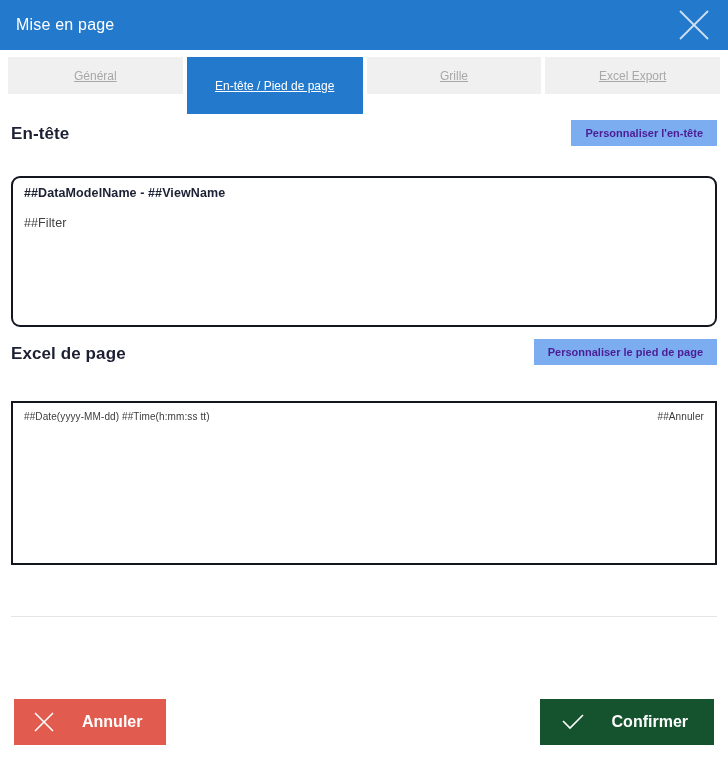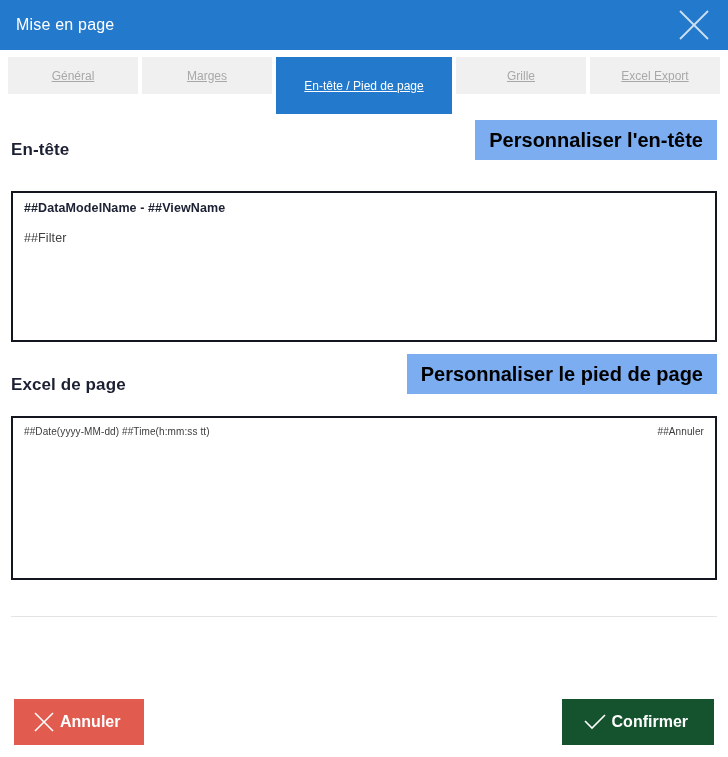--- a/index.html
+++ b/index.html
@@ -82,36 +82,36 @@
     flex: 1 1 auto;
     padding: 0 11px;
     position: relative;
     overflow: hidden;
   }
 
   .section-head {
     position: relative;
     height: 52px;
     display: flex;
-    align-items: center;
+    align-items: flex-start;
   }
   .section-title {
     font-size: 17px;
     font-weight: bold;
     color: #1c2033;
     letter-spacing: 0.1px;
   }
   .customize-btn {
     position: absolute;
     right: 0;
     top: 0;
-    height: 40px;
+    height: 26px;
     background: #7cadf0;
-    color: #000000;
-    font-size: 20px;
+    color: #4c1d95;
+    font-size: 11px;
     font-weight: bold;
     display: flex;
     align-items: center;
     justify-content: center;
     padding: 0 14px;
     cursor: pointer;
     white-space: nowrap;
   }
   #header-section .section-head { margin-top: 18px; }
   #header-section .customize-btn { top: -4px; }
@@ -119,21 +119,21 @@
   #footer-section .customize-btn { top: -5px; }
 
   .textbox {
     border: 2px solid #14161f;
     background: #ffffff;
     padding: 9px 11px;
     font-size: 12.5px;
     line-height: 1.0;
     overflow: hidden;
   }
-  #header-box { height: 151px; margin-top: 15px; }
+  #header-box { height: 151px; margin-top: 0; border-radius: 9px; }
   #footer-box { height: 164px; margin-top: 5px; }
 
   .hdr-line1 {
     font-weight: bold;
     color: #1c2033;
     font-size: 12.5px;
     letter-spacing: 0.1px;
     margin-bottom: 17px;
   }
   .hdr-line2 {
@@ -164,21 +164,21 @@
     height: 70px;
     padding: 0 14px;
     display: flex;
     align-items: center;
     justify-content: space-between;
   }
   .action-btn {
     height: 46px;
     display: flex;
     align-items: center;
-    gap: 4px;
+    gap: 26px;
     padding: 0 24px 0 18px;
     color: #ffffff;
     font-size: 16px;
     font-weight: bold;
     cursor: pointer;
     user-select: none;
   }
   .btn-cancel { background: #e15b4e; }
   .btn-confirm { background: #14532d; padding: 0 26px 0 20px; }
   .action-btn svg { display: block; flex: 0 0 auto; }
@@ -193,21 +193,20 @@
     <span class="close-btn">
       <svg width="34" height="34" viewBox="0 0 34 34" aria-hidden="true">
         <line x1="3" y1="3" x2="31" y2="31" stroke="#cfe0f2" stroke-width="1.8"></line>
         <line x1="31" y1="3" x2="3" y2="31" stroke="#cfe0f2" stroke-width="1.8"></line>
       </svg>
     </span>
   </div>
 
   <div class="tabstrip">
     <div class="tab">Général</div>
-    <div class="tab">Marges</div>
     <div class="tab active">En-tête / Pied de page</div>
     <div class="tab">Grille</div>
     <div class="tab">Excel Export</div>
   </div>
 
   <div class="body">
 
     <div id="header-section">
       <div class="section-head">
         <span class="section-title">En-tête</span>

